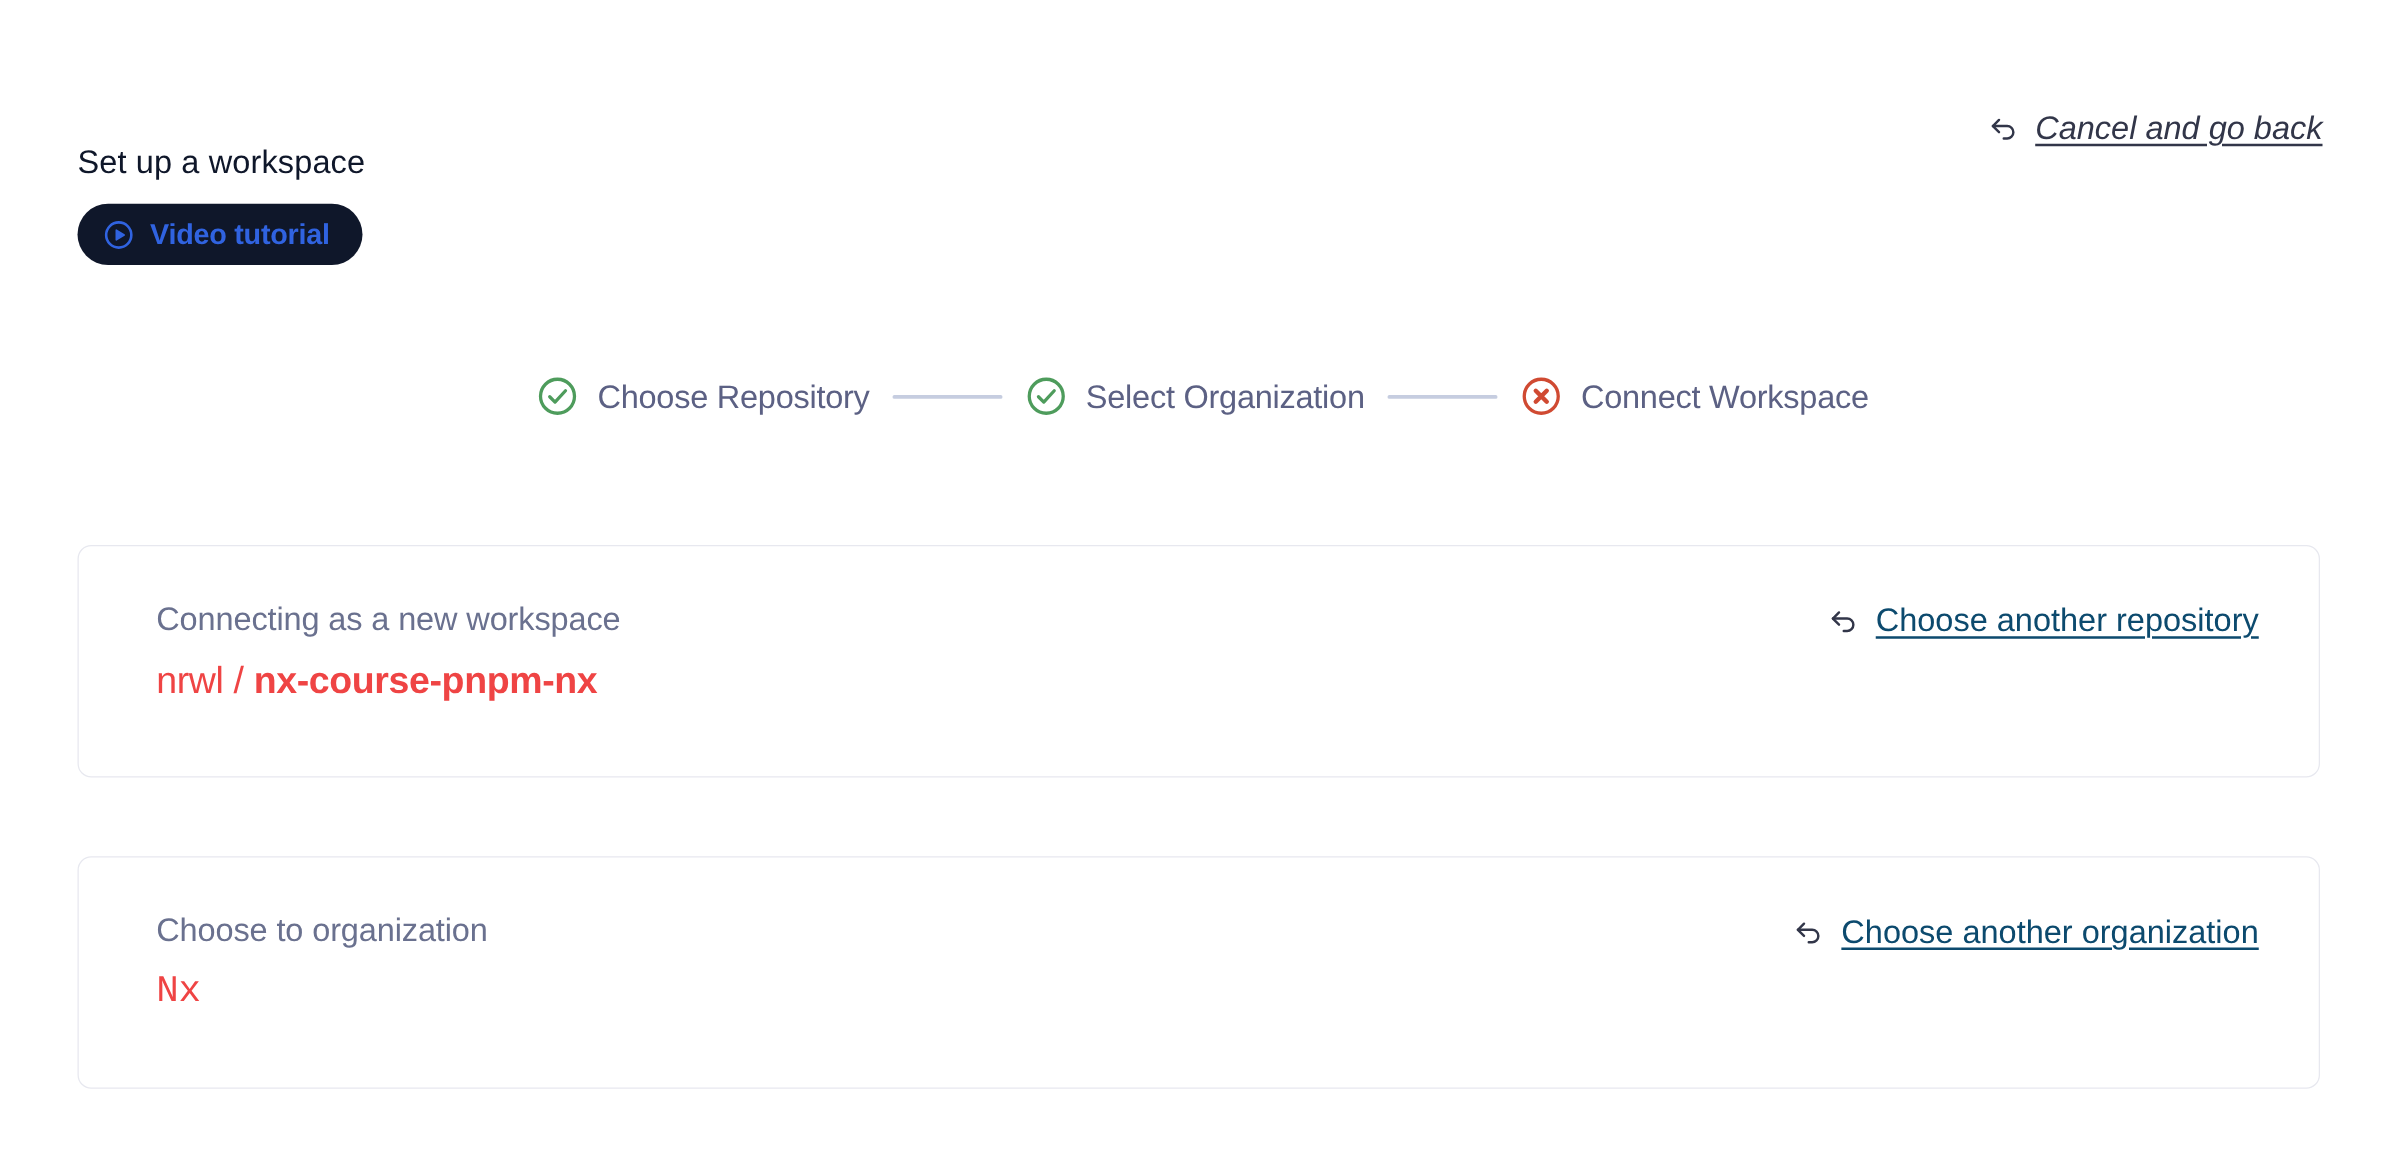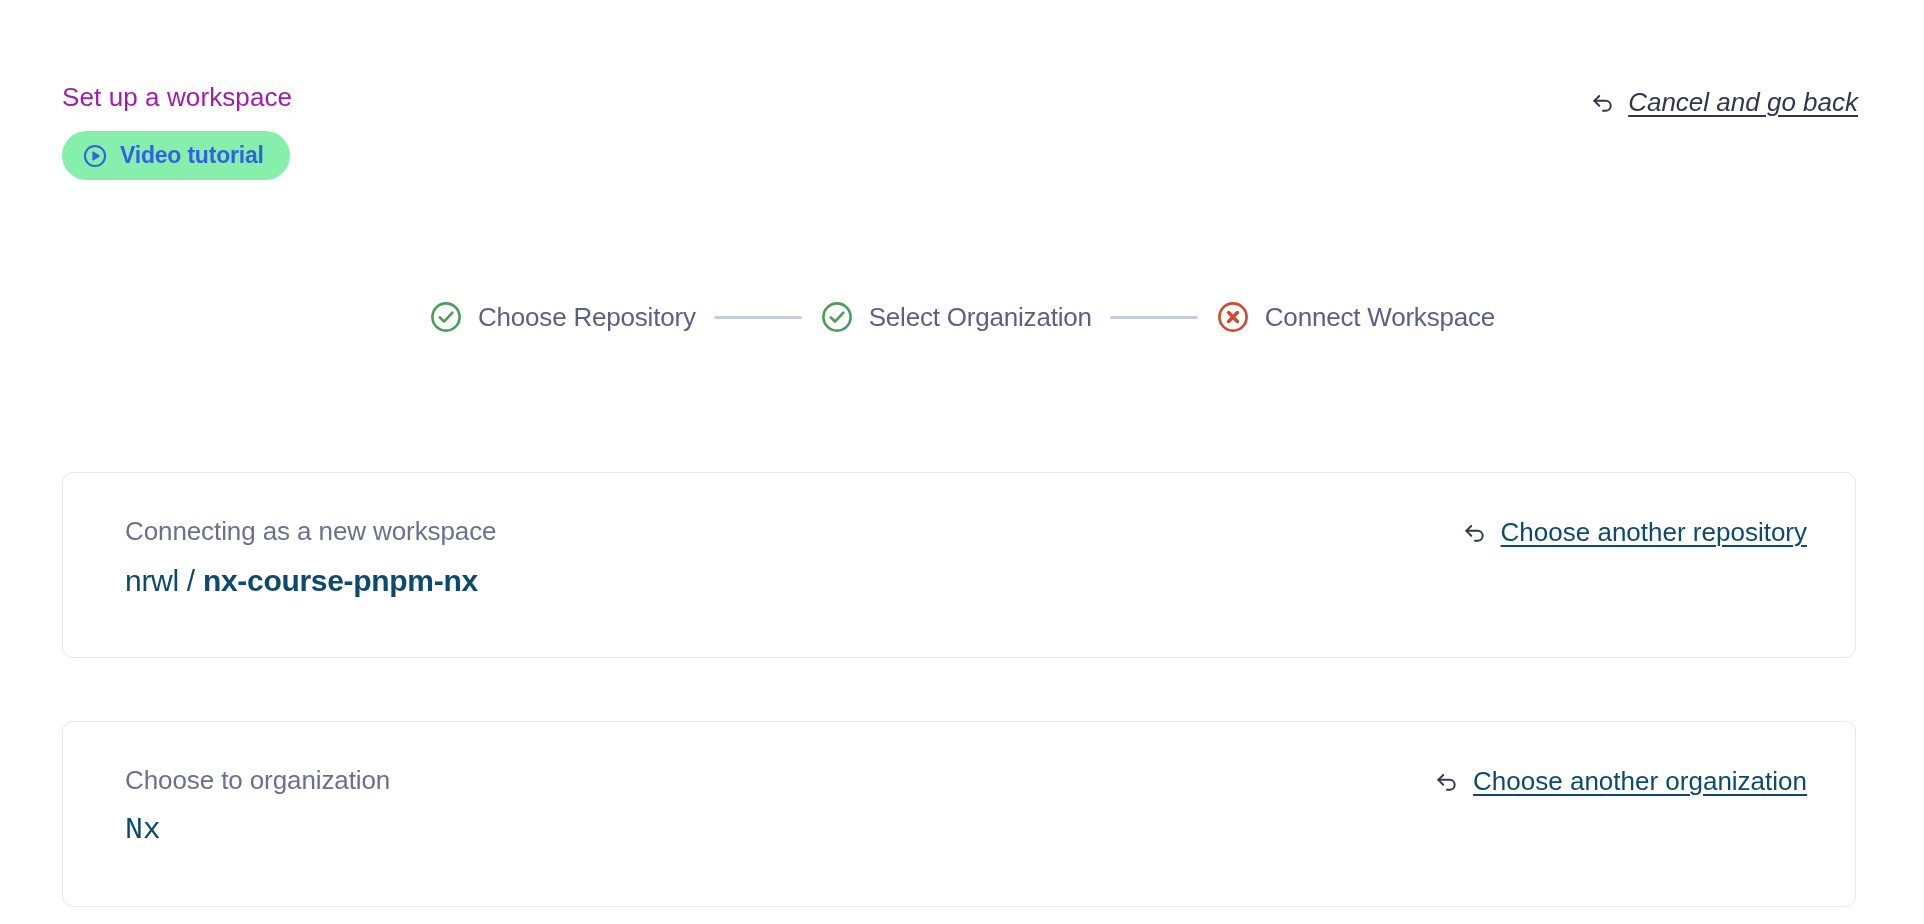--- a/index.html
+++ b/index.html
@@ -23,23 +23,24 @@
   
   .header {
     position: absolute;
     left: 62px;
     top: 82px;
     right: 62px;
   }
 
   .eyebrow {
     font-size: 26px;
-    color: #a21caf;
+    color: #0f172a;
     letter-spacing: 0.1px;
     line-height: 1.2;
+    margin-top: 32px;
   }
 
   .title-row {
     display: flex;
     align-items: center;
     gap: 28px;
     margin-top: 14px;
   }
 
   .page-title {
@@ -48,21 +49,21 @@
     color: #171a2e;
     letter-spacing: -1.1px;
     line-height: 1.12;
     white-space: nowrap;
   }
 
   .video-badge {
     display: inline-flex;
     align-items: center;
     gap: 12px;
-    background: #86efac;
+    background: #0f172a;
     border-radius: 999px;
     padding: 11px 26px 11px 20px;
     cursor: pointer;
     margin-top: 4px;
   }
   .video-badge .label {
     font-size: 23px;
     font-weight: 700;
     color: #3063e0;
     letter-spacing: -0.2px;
@@ -123,21 +124,20 @@
     flex: 0 0 auto;
     border-radius: 2px;
   }
 
   
   .cards {
     position: absolute;
     left: 62px;
     right: 68px;
     top: 436px;
-    margin-top: 36px;
   }
 
   .card {
     position: relative;
     border: 1px solid #e7e8ef;
     border-radius: 11px;
     background: #ffffff;
     padding: 42px 46px 46px 62px;
     min-height: 186px;
   }
@@ -146,21 +146,21 @@
   .card-caption {
     font-size: 26px;
     color: #6a718f;
     letter-spacing: -0.1px;
     line-height: 1.25;
   }
 
   .card-value {
     margin-top: 15px;
     font-size: 30px;
-    color: #0c4a6e;
+    color: #ef4444;
     letter-spacing: -0.3px;
     line-height: 1.2;
   }
   .card-value .muted { font-weight: 400; }
   .card-value .strong { font-weight: 800; }
   .card-value.light { font-weight: 500; font-family: Liberation Mono, monospace; }
 
   .card-action {
     position: absolute;
     right: 48px;

